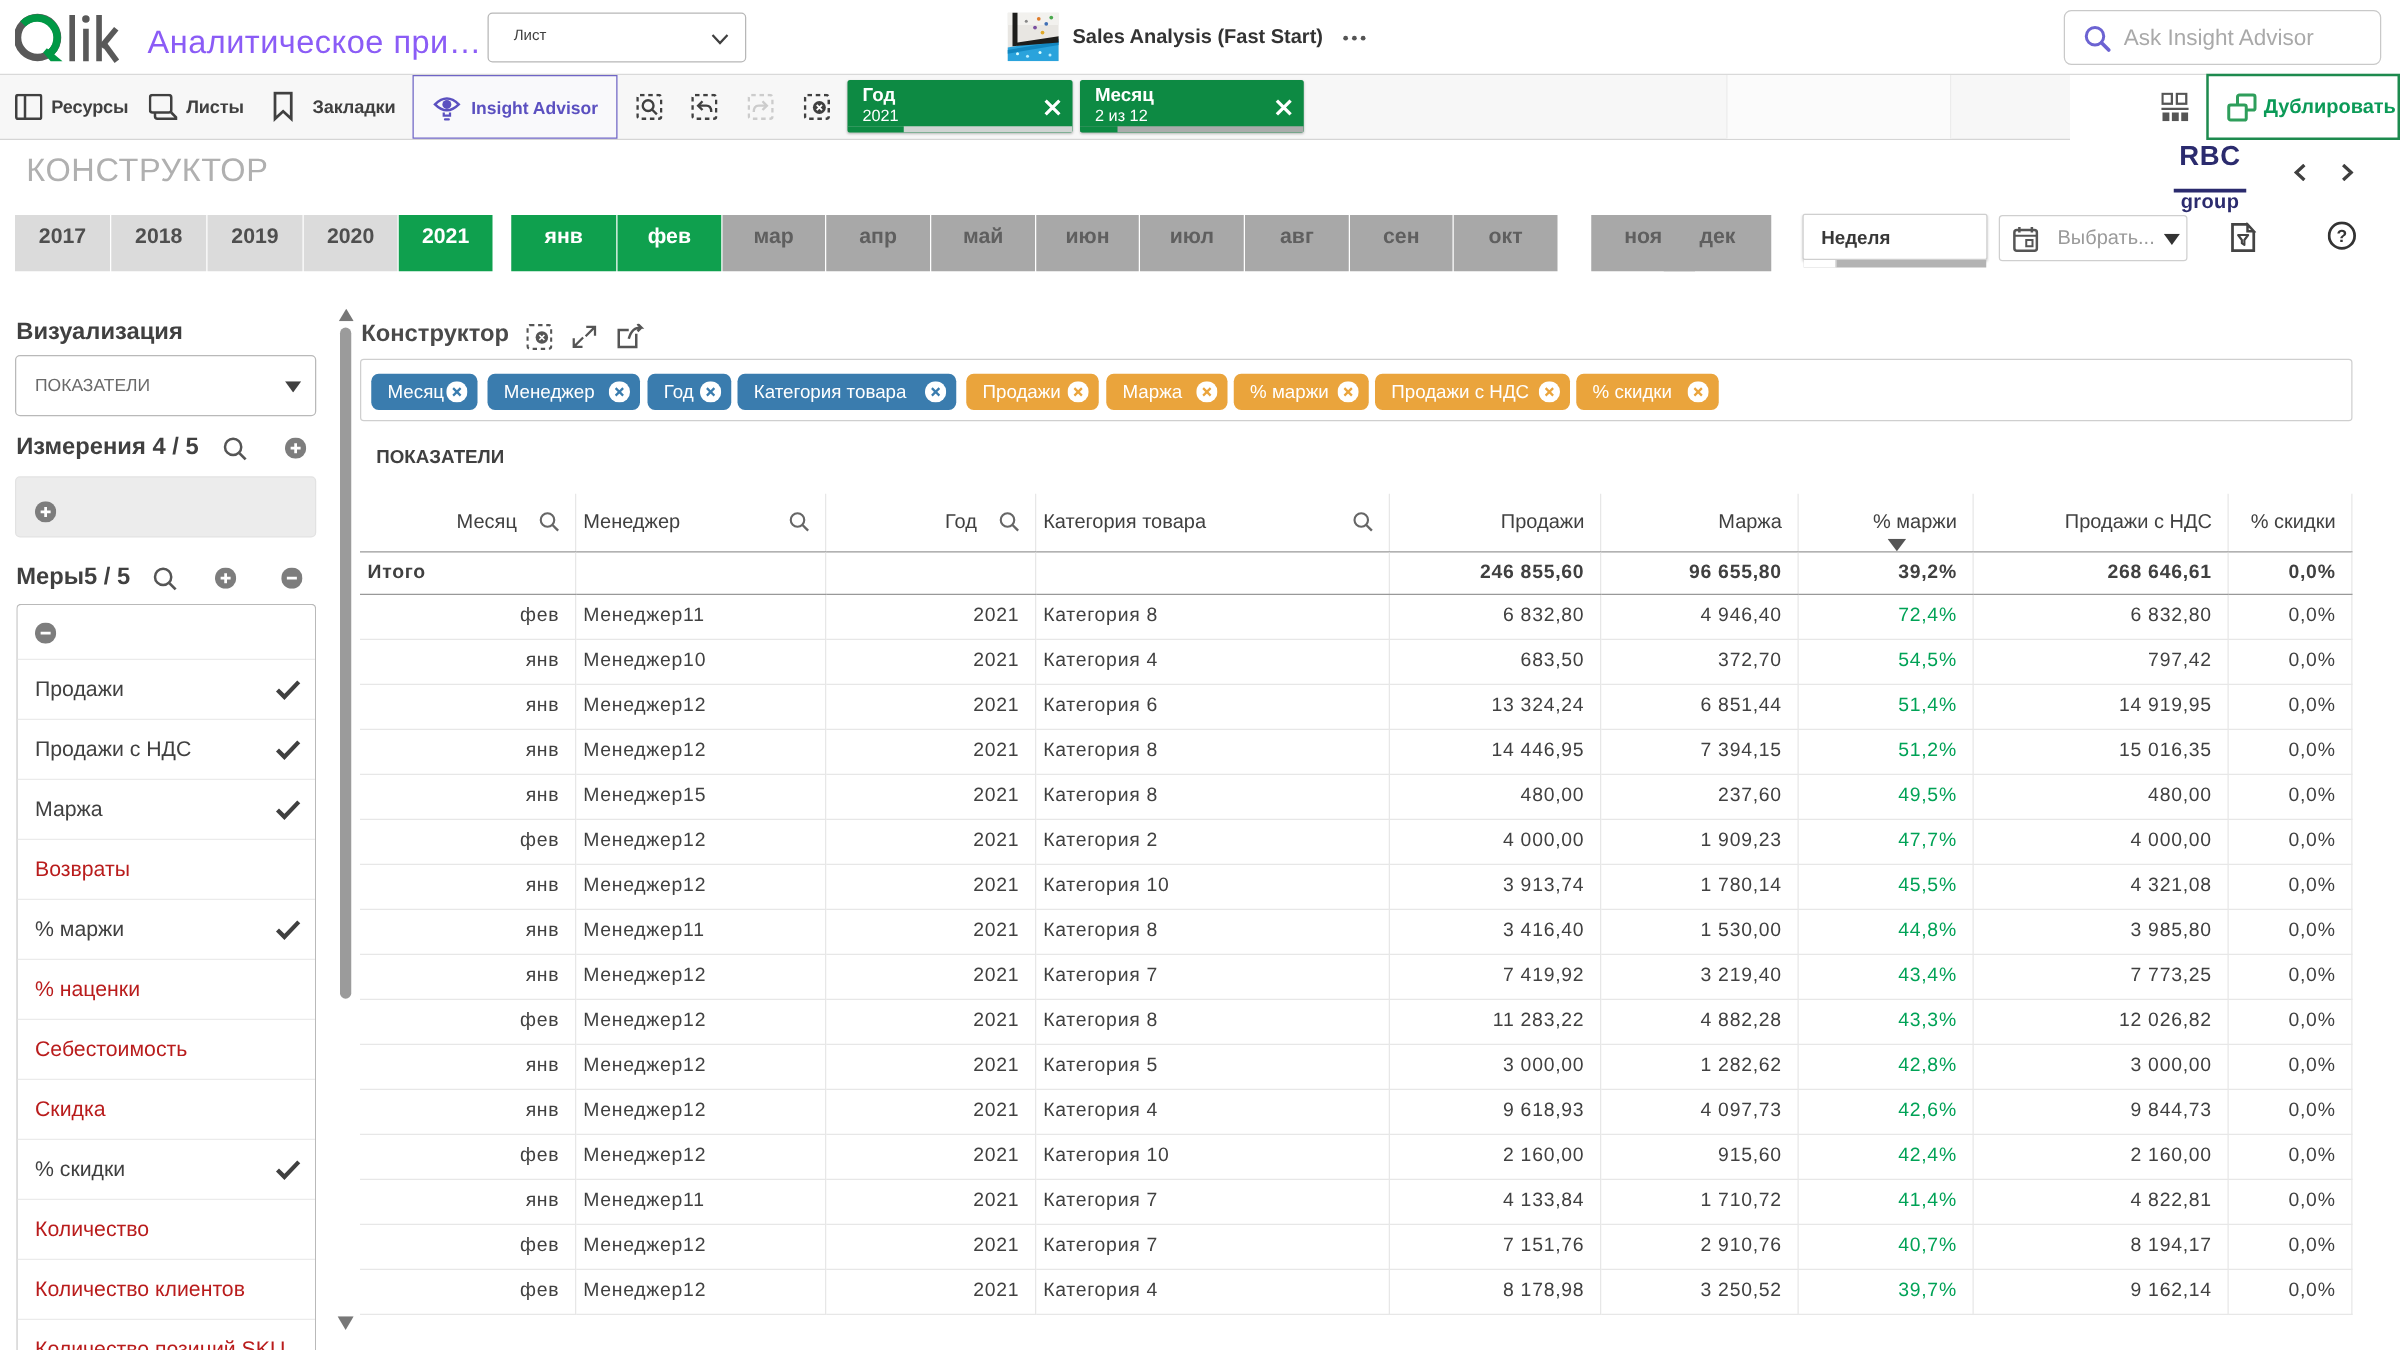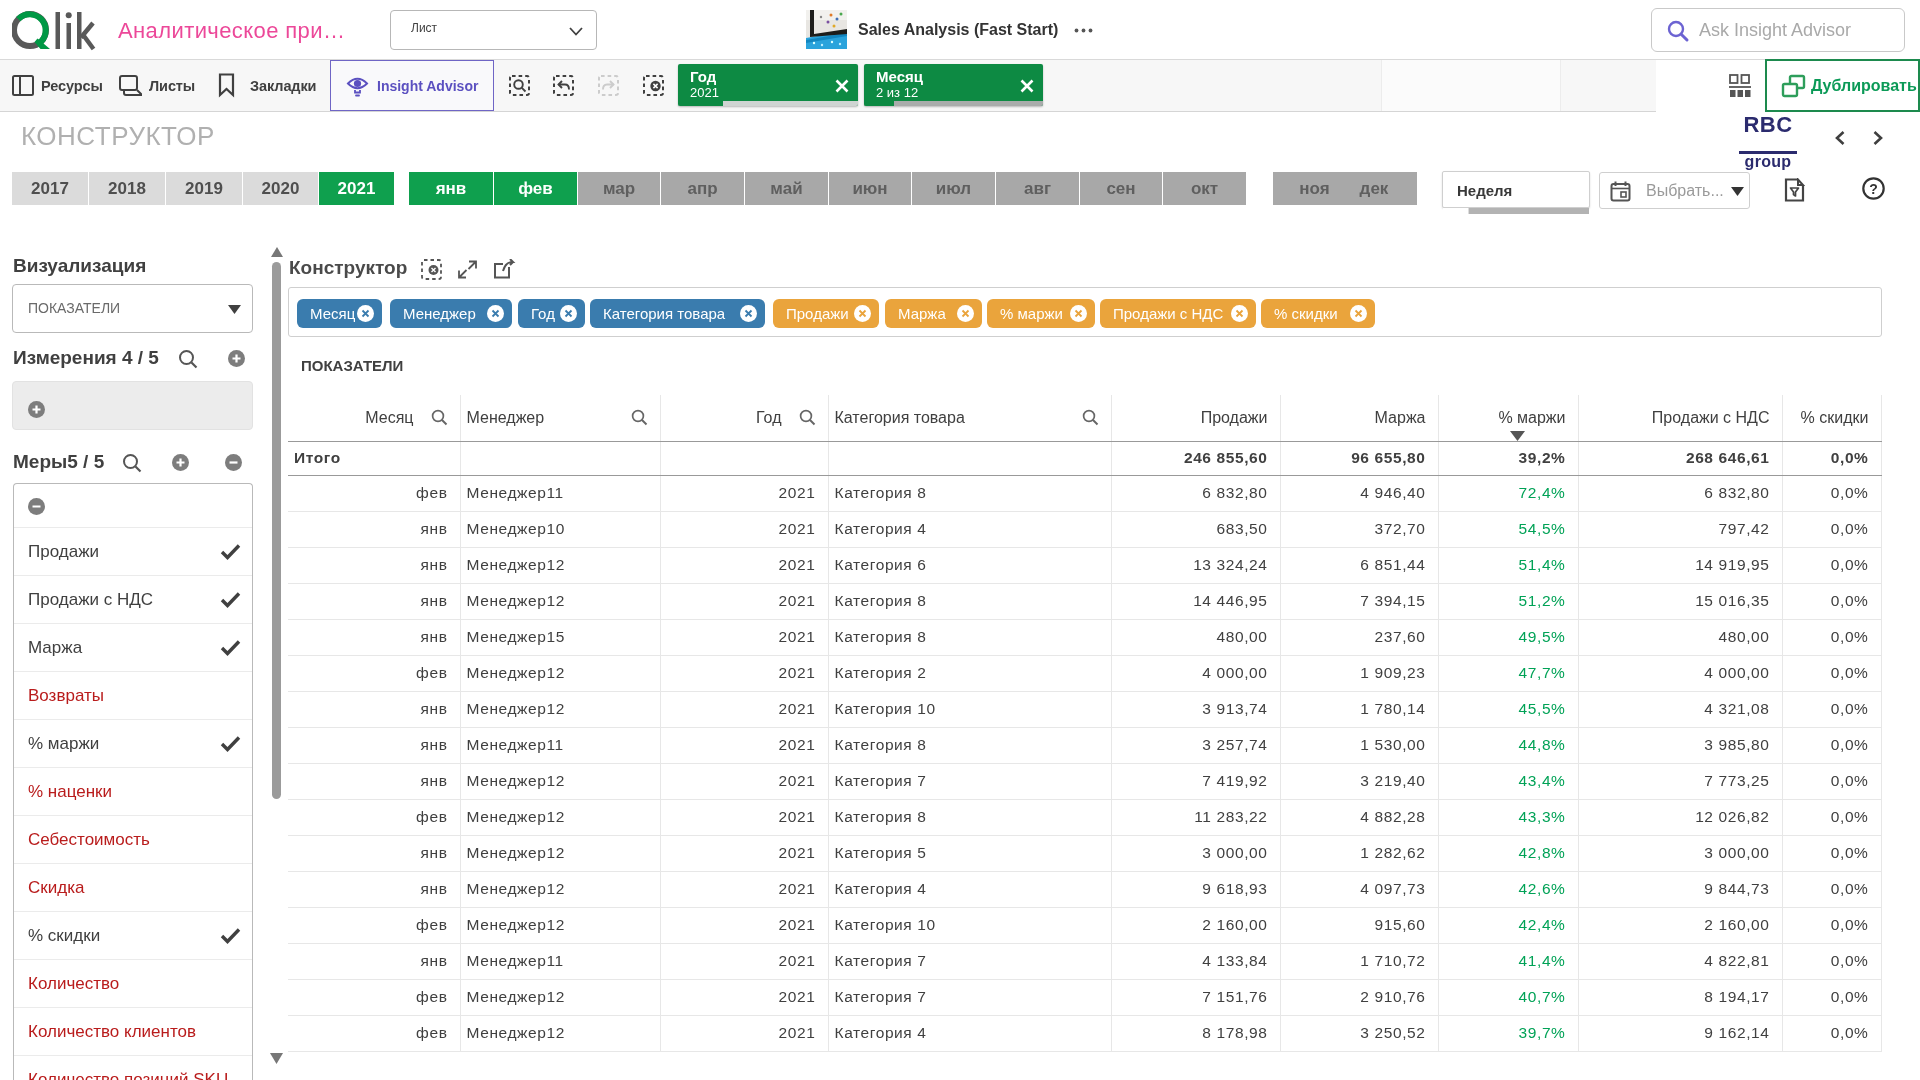--- a/index.html
+++ b/index.html
@@ -1,20 +1,20 @@
 <!DOCTYPE html>
 <html><head><meta charset="utf-8">
 <style>
 *{margin:0;padding:0;box-sizing:border-box}
 html,body{width:1920px;height:1080px;overflow:hidden;background:#fff;
 font-family:"Liberation Sans",sans-serif;color:#404040}
 .abs{position:absolute}
 
 #header{position:absolute;left:0;top:0;width:1920px;height:60px;background:#fff;border-bottom:1px solid #d9d9d9}
-#apptitle{position:absolute;left:118px;top:18px;font-size:22px;color:#ec4899;letter-spacing:.4px}
+#apptitle{position:absolute;left:118px;top:18px;font-size:26px;color:#8b5cf6;letter-spacing:.4px}
 #sheetsel{position:absolute;left:390px;top:10px;width:207px;height:40px;border:1px solid #b7b7b7;border-radius:4px;background:#fff}
 #sheetsel span{position:absolute;left:20px;top:10px;font-size:12px}
 #thumb{position:absolute;left:806px;top:10px;width:41px;height:39px}
 #appname{position:absolute;left:858px;top:21px;font-size:16px;font-weight:bold;color:#333}
 #dots3{position:absolute;left:1074px;top:28px;width:20px;height:5px}
 #searchbox{position:absolute;left:1651px;top:8px;width:254px;height:44px;border:1px solid #c9c9c9;border-radius:6px;background:#fff}
 #searchbox span{position:absolute;left:47px;top:11px;font-size:18px;color:#a9a9a9}
 
 #toolbar{position:absolute;left:0;top:60px;width:1656px;height:52px;background:#f7f7f7;border-bottom:1px solid #d5d5d5}
 .tbtxt{position:absolute;top:18px;font-size:14.5px;font-weight:bold;color:#404040;letter-spacing:-.1px}
@@ -27,21 +27,21 @@
 .gchip svg{position:absolute;top:15px}
 
 #dupbtn{position:absolute;left:1765px;top:-1px;width:155px;height:53px;background:#fff;border:2px solid #1d8a4e}
 #dupbtn span{position:absolute;left:44px;top:16px;font-size:16px;font-weight:bold;color:#0b9a57}
 
 #ktitle{position:absolute;left:21px;top:121px;font-size:26px;color:#b0b0b0;letter-spacing:.5px}
 #rbc{position:absolute;left:1739px;top:114px;width:58px;text-align:center;color:#2b2b6e;line-height:1}
 #rbc .r1{font-size:22px;font-weight:bold;letter-spacing:.5px}
 #rbc .r2{border-top:3px solid #2b2b6e;margin-top:15px;font-size:16px;font-weight:bold;letter-spacing:.3px}
 
-.selbtn{position:absolute;top:172px;height:33px;font-size:17px;font-weight:bold;text-align:center;line-height:33px}
+.selbtn{position:absolute;top:172px;height:45px;font-size:17px;font-weight:bold;text-align:center;line-height:33px}
 .yr{background:#dbdbdb;color:#4f4f4f}
 .mo{background:#a8a8a8;color:#5f5f5f}
 .sel{background:#0fa04e;color:#fff}
 #weekbox{position:absolute;left:1442px;top:171px;width:148px;height:37px;background:#fff;border:1px solid #cfcfcf;border-radius:2px;box-shadow:0 1px 2px rgba(0,0,0,.15)}
 #weekbox span{position:absolute;left:14px;top:10px;font-size:15px;font-weight:bold;color:#383838}
 #weekbar{position:absolute;left:0px;top:36px;height:6px;width:146px;background:#b3b3b3}
 #weekbarw{position:absolute;left:0px;top:36px;height:6px;width:26px;background:#fff;border-right:1px solid #ddd}
 #pickbox{position:absolute;left:1599px;top:172px;width:151px;height:37px;background:#fff;border:1px solid #cfcfcf;border-radius:3px}
 #pickbox span{position:absolute;left:46px;top:9px;font-size:16px;color:#9a9a9a}
 
@@ -581,21 +581,21 @@
         <td class="rt">1 780,14</td>
         <td class="rt grn">45,5%</td>
         <td class="rt">4 321,08</td>
         <td class="rt">0,0%</td>
       </tr>
       <tr>
         <td class="rt">янв</td>
         <td class="lt">Менеджер11</td>
         <td class="rt">2021</td>
         <td class="lt">Категория 8</td>
-        <td class="rt">3 257,74</td>
+        <td class="rt">3 416,40</td>
         <td class="rt">1 530,00</td>
         <td class="rt grn">44,8%</td>
         <td class="rt">3 985,80</td>
         <td class="rt">0,0%</td>
       </tr>
       <tr>
         <td class="rt">янв</td>
         <td class="lt">Менеджер12</td>
         <td class="rt">2021</td>
         <td class="lt">Категория 7</td>

